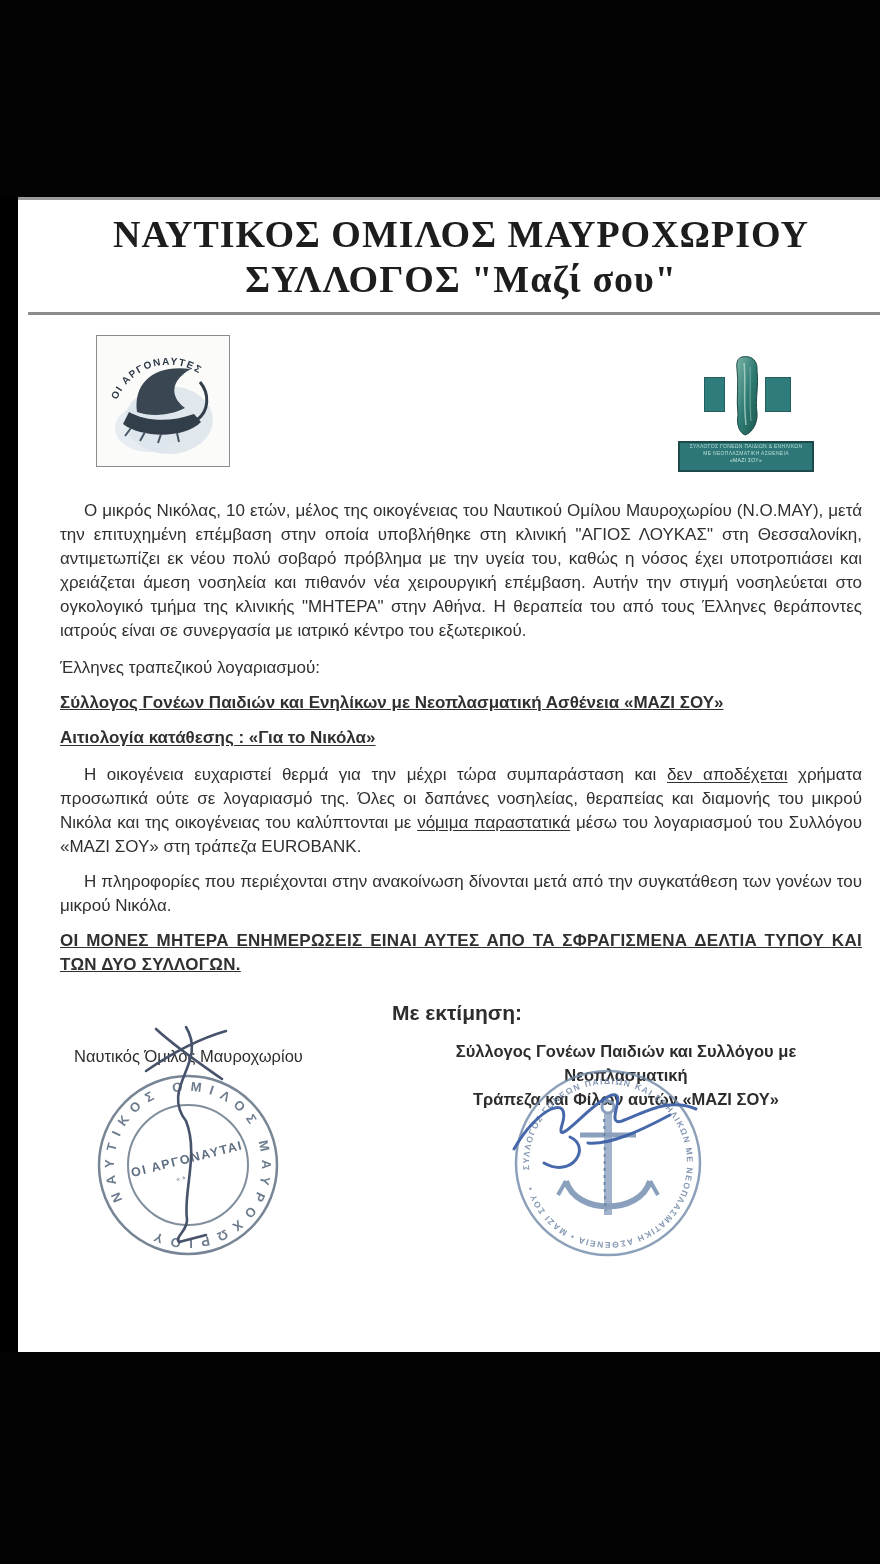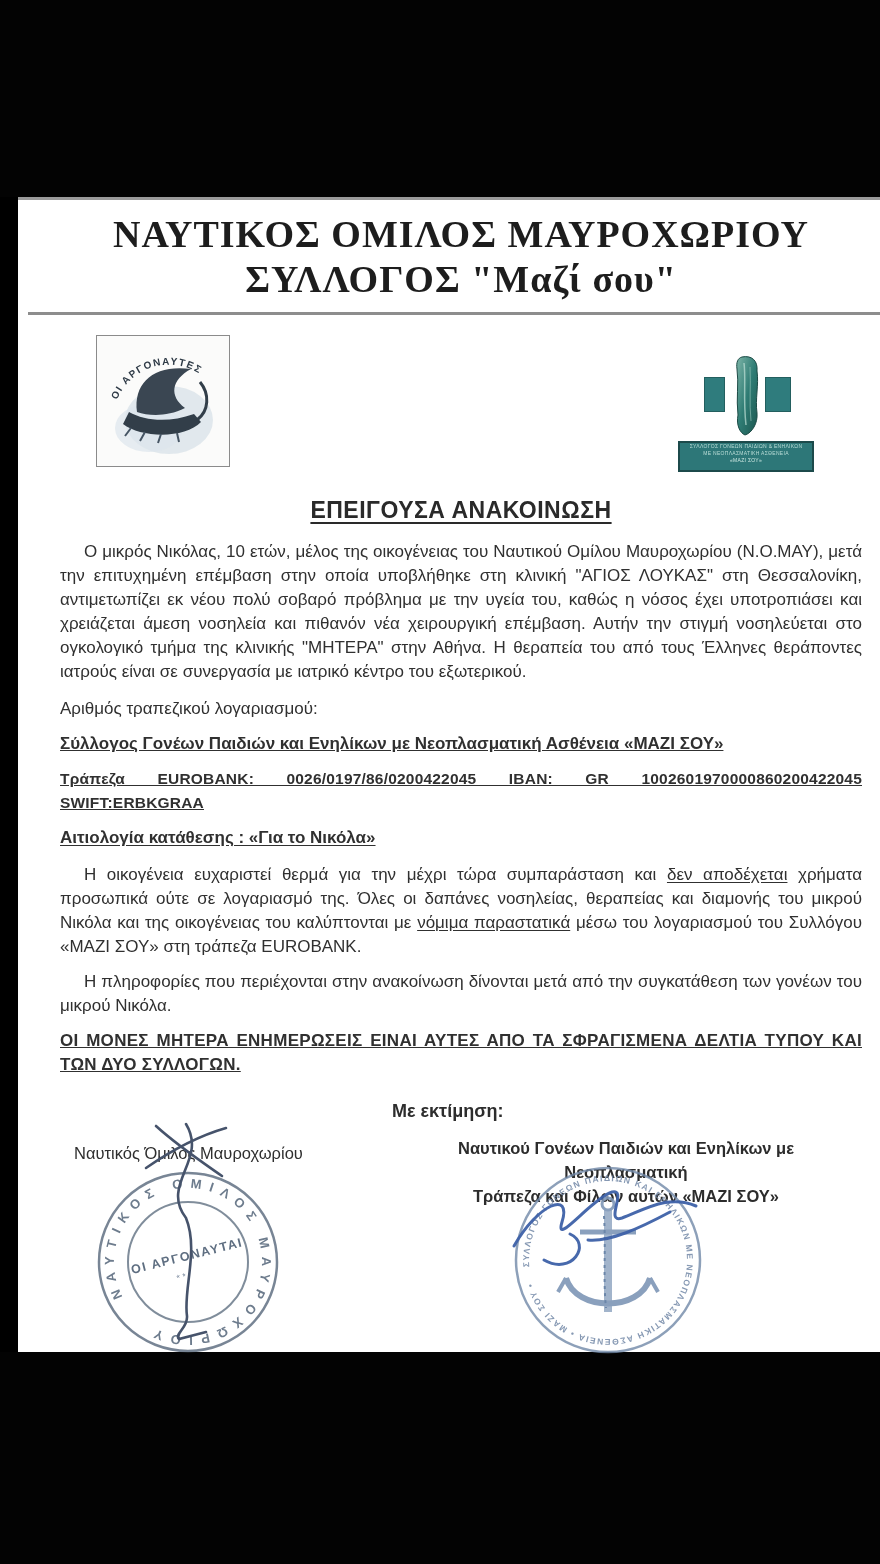--- a/index.html
+++ b/index.html
@@ -38,21 +38,21 @@
            text-decoration:underline;text-underline-offset:4px;text-decoration-thickness:2px;letter-spacing:.5px;}
   
   .para{font-size:17px;line-height:24px;text-align:justify;color:#303030;margin:0;}
   .indent{text-indent:24px;}
   .mt18{margin-top:16px;} .mt12{margin-top:11px;} .mt14{margin-top:13px;}
   .bold{font-weight:bold;text-decoration:underline;}
   .uline{text-decoration:underline;text-underline-offset:2px;}
   .bank-line{font-size:15.5px;letter-spacing:.2px;}
   .caps{letter-spacing:.3px;}
   
-  .closing{margin-top:24px;margin-left:332px;font-weight:bold;font-size:18px;}
+  .closing{margin-top:24px;margin-left:332px;font-weight:bold;font-size:21px;}
   .signatures{position:relative;height:240px;margin-top:4px;}
   .sig-label-left{position:absolute;left:14px;top:18px;width:250px;font-size:16.5px;color:#2f2f2f;}
   .sig-label-right{position:absolute;left:340px;top:10px;width:452px;text-align:center;
                    font-weight:bold;font-size:16.5px;line-height:24px;color:#2c2c2c;}
   .stamp{position:absolute;}
   .stamp-left{left:26px;top:-4px;}
   .stamp-right{left:440px;top:36px;}
   svg text{font-family:"Liberation Sans", sans-serif;}
 </style>
 </head>
@@ -112,45 +112,43 @@
             </div>
           </div>
           <div class="mazi-banner">
             <div class="banner-line">ΣΥΛΛΟΓΟΣ ΓΟΝΕΩΝ ΠΑΙΔΙΩΝ &amp; ΕΝΗΛΙΚΩΝ</div>
             <div class="banner-line">ΜΕ ΝΕΟΠΛΑΣΜΑΤΙΚΗ ΑΣΘΕΝΕΙΑ</div>
             <div class="banner-line l2">«ΜΑΖΙ ΣΟΥ»</div>
           </div>
         </div>
       </div>
 
-      <div class="heading">ΕΠΕΙΓΟΥΣΑ ΑΝΑΚΟΙΝΩΣΗ</div>
 
       <p class="para indent mt18">Ο  μικρός Νικόλας, 10 ετών, μέλος της  οικογένειας του Ναυτικού Ομίλου Μαυροχωρίου (Ν.Ο.ΜΑΥ), μετά την επιτυχημένη επέμβαση στην οποία υποβλήθηκε στη κλινική "ΑΓΙΟΣ ΛΟΥΚΑΣ" στη Θεσσαλονίκη, αντιμετωπίζει εκ νέου πολύ σοβαρό πρόβλημα με την υγεία του, καθώς η νόσος έχει υποτροπιάσει και χρειάζεται άμεση νοσηλεία και πιθανόν νέα χειρουργική επέμβαση. Αυτήν την στιγμή νοσηλεύεται στο ογκολογικό  τμήμα της κλινικής "ΜΗΤΕΡΑ" στην Αθήνα. Η θεραπεία του από τους Έλληνες θεράποντες ιατρούς  είναι  σε συνεργασία με  ιατρικό κέντρο του εξωτερικού.</p>
 
 
-      <p class="para mt14">Αριθμός τραπεζικού λογαριασμού:</p>
+      <p class="para mt14">Έλληνες τραπεζικού λογαριασμού:</p>
 
       <p class="para bold mt12">Σύλλογος Γονέων Παιδιών και Ενηλίκων με Νεοπλασματική Ασθένεια «ΜΑΖΙ ΣΟΥ»</p>
 
-      <p class="para bold bank-line mt12">Τράπεζα  EUROBANK: 0026/0197/86/0200422045 IBAN: GR 1002601970000860200422045 SWIFT:ERBKGRAA</p>
 
       <p class="para bold uline mt12">Αιτιολογία κατάθεσης : «Για το Νικόλα»</p>
 
       <p class="para indent mt14"><span>Η οικογένεια ευχαριστεί θερμά για την μέχρι τώρα συμπαράσταση και </span><span class="uline">δεν αποδέχεται</span><span> χρήματα προσωπικά ούτε σε λογαριασμό της. Όλες οι δαπάνες νοσηλείας, θεραπείας και διαμονής του μικρού Νικόλα και της οικογένειας του καλύπτονται με </span><span class="uline">νόμιμα παραστατικά</span><span> μέσω του λογαριασμού του Συλλόγου «ΜΑΖΙ ΣΟΥ» στη τράπεζα EUROBANK.</span></p>
 
       <p class="para indent mt12">Η πληροφορίες που περιέχονται στην ανακοίνωση δίνονται μετά από την συγκατάθεση των γονέων του μικρού Νικόλα.</p>
 
       <p class="para bold caps mt12">ΟΙ ΜΟΝΕΣ ΜΗΤΕΡΑ ΕΝΗΜΕΡΩΣΕΙΣ ΕΙΝΑΙ ΑΥΤΕΣ ΑΠΟ ΤΑ ΣΦΡΑΓΙΣΜΕΝΑ ΔΕΛΤΙΑ ΤΥΠΟΥ ΚΑΙ ΤΩΝ ΔΥΟ ΣΥΛΛΟΓΩΝ.</p>
 
       <div class="closing">Με εκτίμηση:</div>
 
       <div class="signatures">
         <div class="sig-label-left">Ναυτικός Όμιλος Μαυροχωρίου</div>
         <div class="sig-label-right">
-          <div>Ναυτικού Γονέων Παιδιών και Ενηλίκων με Νεοπλασματική</div>
+          <div>Σύλλογος Γονέων Παιδιών και Συλλόγου με Νεοπλασματική</div>
           <div>Τράπεζα και Φίλων αυτών  «ΜΑΖΙ ΣΟΥ»</div>
         </div>
 
         <svg class="stamp stamp-left" width="210" height="240" viewBox="0 0 210 240">
           <circle cx="102" cy="140" r="89" fill="none" stroke="#607082" stroke-width="2.5" opacity="0.85"></circle>
           <circle cx="102" cy="140" r="60" fill="none" stroke="#607082" stroke-width="2" opacity="0.8"></circle>
           <defs>
             <path id="rimL" d="M 102 66 a 74 74 0 1 1 -0.15 0" fill="none"></path>
           </defs>
           <text font-size="13" font-weight="bold" fill="#5e6e81" letter-spacing="3" opacity="0.9" transform="rotate(-118 102 140)">

